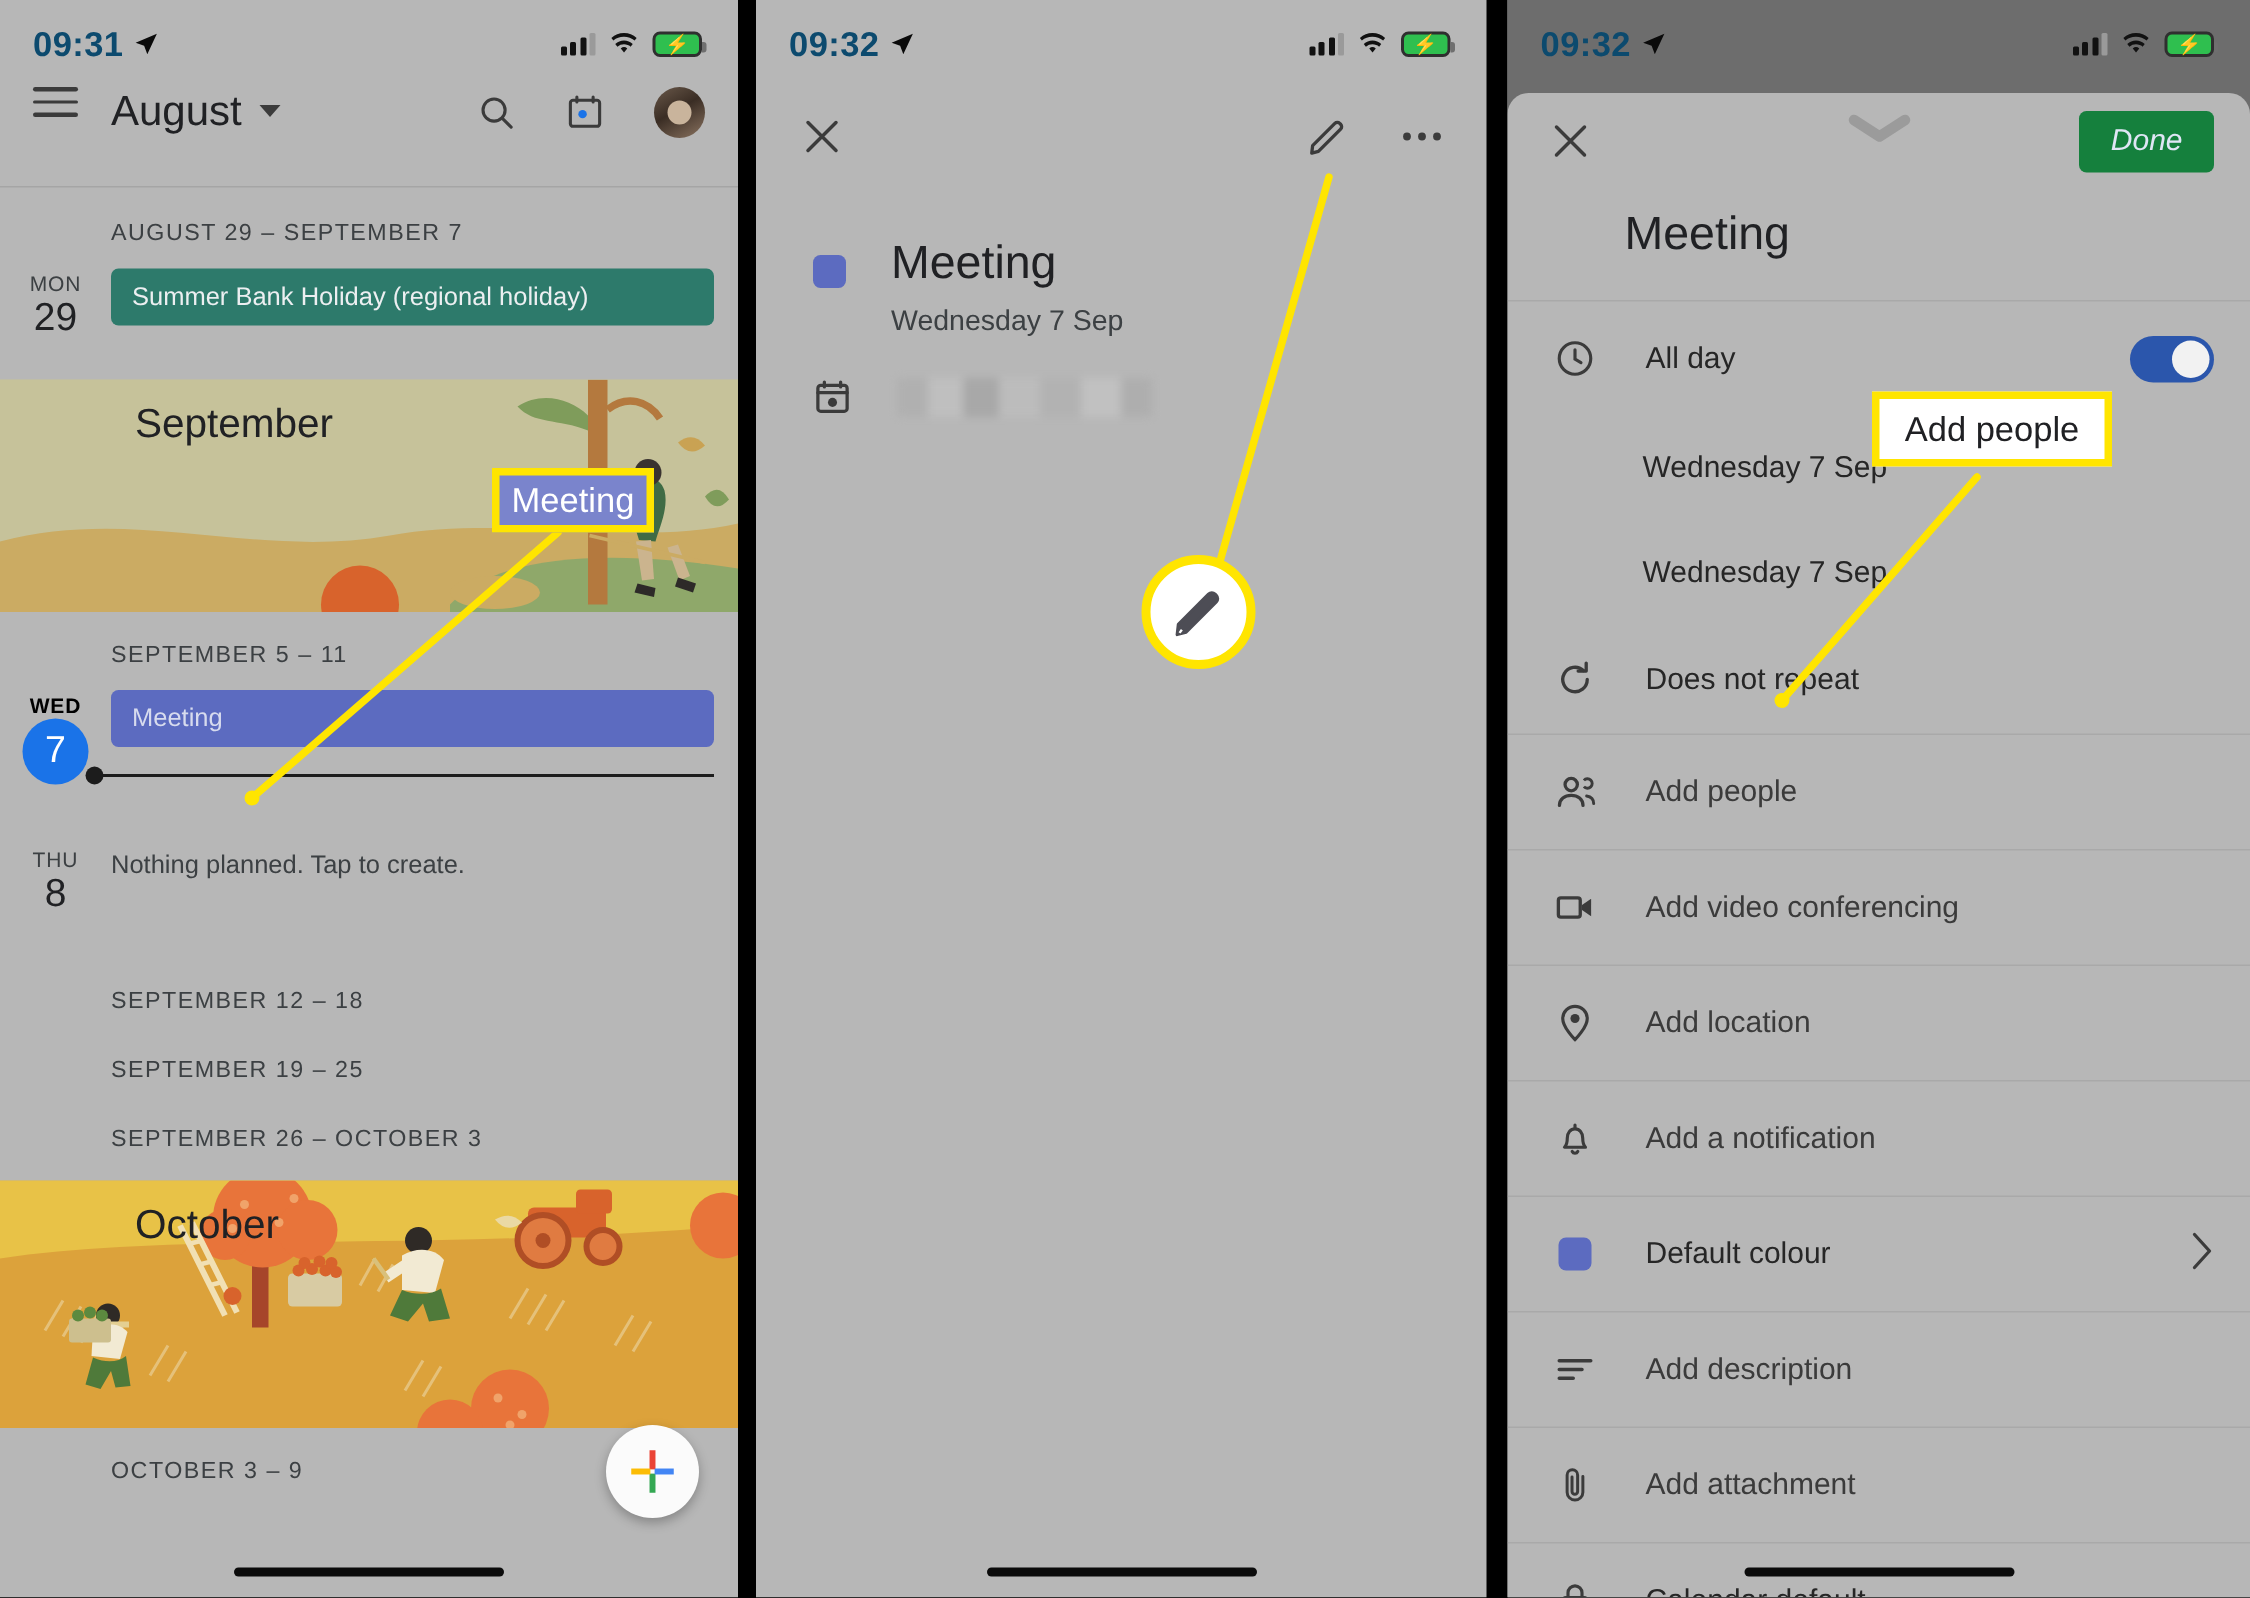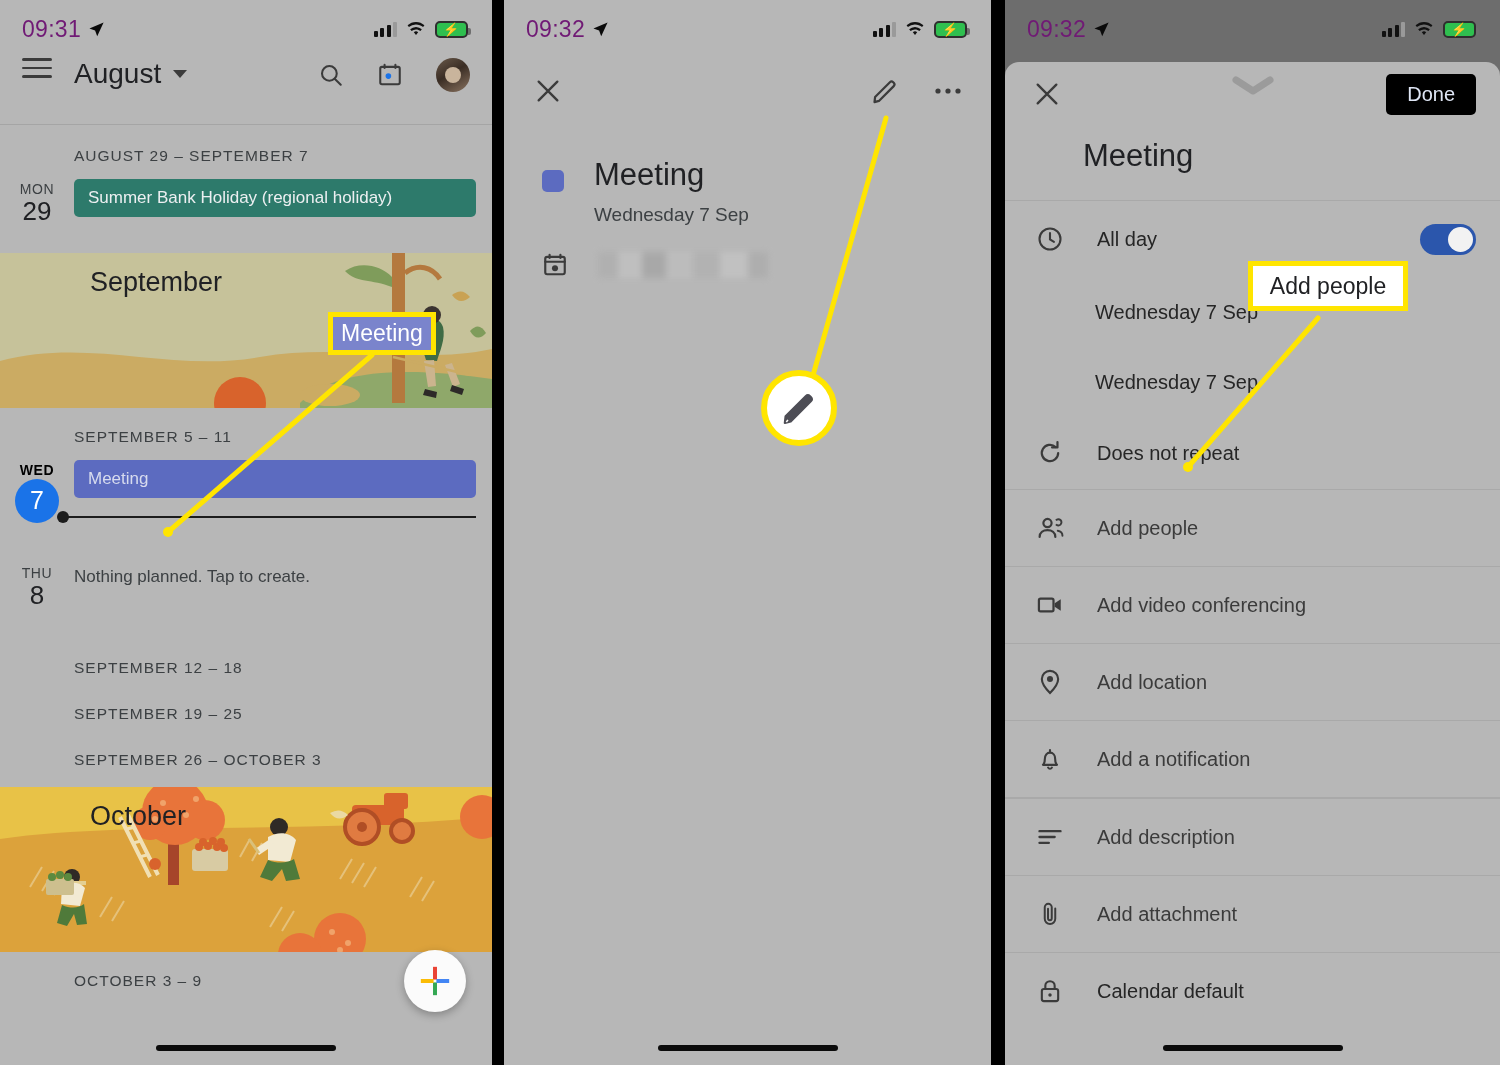--- a/index.html
+++ b/index.html
@@ -16,21 +16,21 @@
   #panel1 { left: 0;    width: 492px; }
   #panel2 { left: 504px; width: 487px; }
   #panel3 { left: 1005px; width: 495px; }
 
   
   .statusbar {
     position: relative; height: 58px; width: 100%;
     display: flex; align-items: center; justify-content: space-between;
     padding: 0 24px 0 22px;
   }
-  .sb-time { font-size: 23px; font-weight: normal; color:#701a75; letter-spacing:.3px;
+  .sb-time { font-size: 23px; font-weight: bold; color:#0c4a6e; letter-spacing:.3px;
              display:flex; align-items:center; gap:7px; }
   .sb-loc { display:inline-block; }
   .sb-right { display:flex; align-items:center; gap:9px; }
   .bars { display:flex; align-items:flex-end; gap:2.5px; height:16px; }
   .bars i { display:block; width:4px; background:#111; border-radius:1px; }
   .bars i:nth-child(1){height:6px}.bars i:nth-child(2){height:9px}
   .bars i:nth-child(3){height:12px}.bars i:nth-child(4){height:15px;background:#9a9a9a}
   .battery { position:relative; width:33px; height:17px; border:2px solid #2f2f2f;
              border-radius:5px; background:#2fbf4f; display:flex; align-items:center;
              justify-content:center; }
@@ -98,22 +98,22 @@
       linear-gradient(90deg,#b0b0b0 0 12%,#c0c0c0 12% 26%,#a8a8a8 26% 40%,#bdbdbd 40% 56%,#b2b2b2 56% 72%,#c2c2c2 72% 88%,#aeaeae 88% 100%);
     filter: blur(3px); opacity:.95; }
 
   
   .scrim { position:absolute; inset:0; background:#6d6d6d; }
   .sheet { position:absolute; left:0; right:0; top:62px; bottom:0; background:#b7b7b7;
            border-radius:14px 14px 0 0; overflow:hidden; }
   .grabber { position:absolute; top:14px; left:50%; transform:translateX(-50%);
              width:42px; height:20px; }
   .p3-toolbar { height:64px; display:flex; align-items:center; padding:0 24px 0 28px; }
-  .done-btn { margin-left:auto; background:#000000; color:#dfe6f5; font-size:20px;
-              padding:9px 21px; border-radius:5px; }
+  .done-btn { margin-left:auto; background:#15803d; color:#dfe6f5; font-size:20px;
+              padding:9px 21px; border-radius:5px;font-style:italic; }
   .p3-title { font-size:31px; color:#202124; padding:12px 0 26px 78px; }
   .p3-sep { height:1px; background:#a9a9a9; }
   .item { display:flex; align-items:center; min-height:76px; padding:0 24px 0 28px; gap:30px; }
   .item-ico { width:34px; flex:0 0 34px; display:flex; align-items:center; justify-content:center; }
   .item-label { font-size:20px; color:#262626; }
   .item-label.muted { color:#3b3b3b; }
   .sub-item { display:flex; align-items:center; min-height:70px; padding:0 24px 0 90px; }
   .toggle { margin-left:auto; width:56px;height:31px;border-radius:16px;background:#2b56ac;
             position:relative; }
   .toggle::after{content:"";position:absolute;right:3px;top:3px;width:25px;height:25px;
@@ -510,20 +510,31 @@
         <span class="item-ico">
           <svg width="28" height="28" viewBox="0 0 24 24">
               <path d="M6 17h12c-1.4-1.4-1.6-2.6-1.6-5.3 0-3-1.8-5.2-4.4-5.2S7.6 8.7 7.6 11.7c0 2.7-.2 3.9-1.6 5.3z" fill="none" stroke="#3b3b3b" stroke-width="1.8" stroke-linejoin="round"></path>
               <path d="M12 4.3v2M10.4 19.4a1.8 1.8 0 0 0 3.2 0" fill="none" stroke="#3b3b3b" stroke-width="1.8" stroke-linecap="round"></path>
             </svg>
         </span>
         <span class="item-label muted">Add a notification</span>
       </div>
       <div class="p3-sep"></div>
 
+      <div class="item">
+        <span class="item-ico">
+            <span class="sq-color"></span>
+          </span>
+        <span class="item-label">Default colour</span>
+        <span class="chevron-right">
+          <svg width="15" height="26" viewBox="0 0 15 26">
+              <path d="M2 2 12 13 2 24" fill="none" stroke="#3b3b3b" stroke-width="2.2" stroke-linecap="round" stroke-linejoin="round"></path>
+            </svg>
+        </span>
+      </div>
       <div class="p3-sep"></div>
 
       <div class="item">
         <span class="item-ico">
           <svg width="28" height="28" viewBox="0 0 24 24">
               <path d="M3 7h18M3 12h13M3 17h8" stroke="#3b3b3b" stroke-width="2" stroke-linecap="round"></path>
             </svg>
         </span>
         <span class="item-label muted">Add description</span>
       </div>

